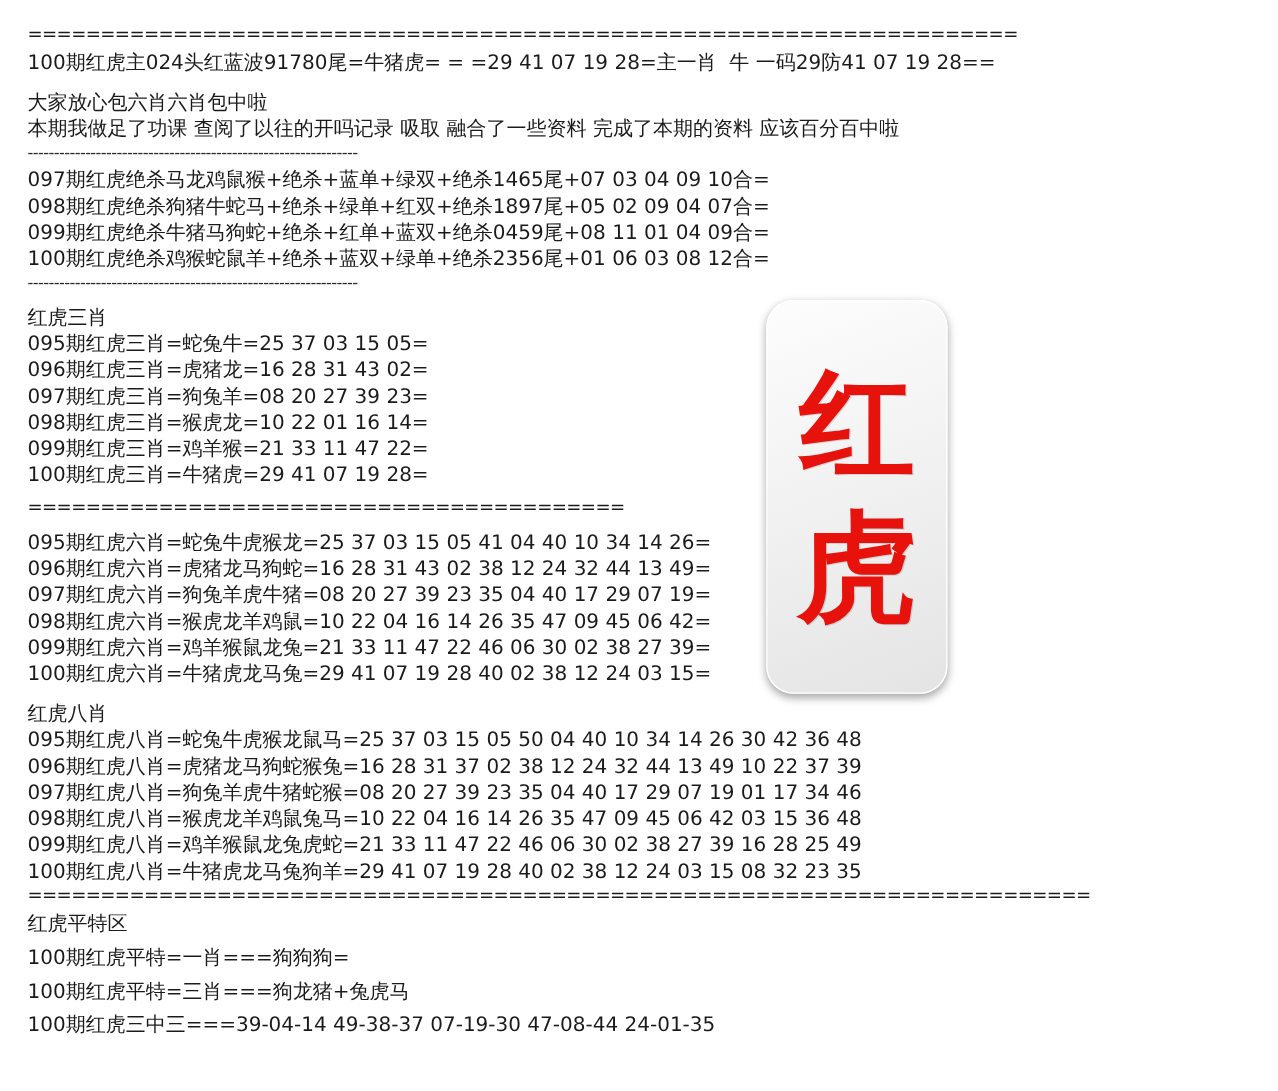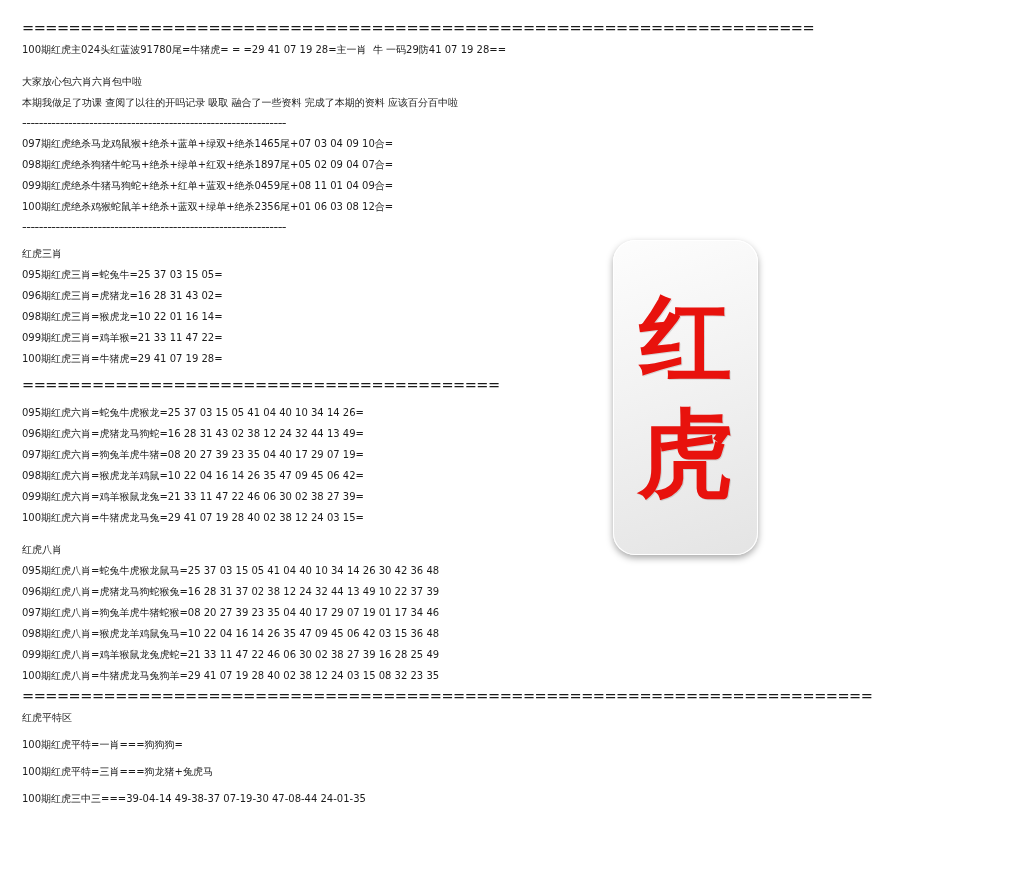--- a/index.html
+++ b/index.html
@@ -16,21 +16,21 @@
     overflow: hidden;
   }
   #page {
     position: relative;
     width: 1022px;
     height: 873px;
     box-sizing: border-box;
     padding: 18px 20px 0 22px;
   }
   .line {
-    font-size: 10px;
+    font-size: 16px;
     line-height: 21px;
     white-space: pre;
     letter-spacing: 0px;
   }
   .sep {
     font-size: 14.5px;
     line-height: 21px;
     white-space: pre;
     color: #1a1a1a;
     letter-spacing: -0.5px;
@@ -99,39 +99,40 @@
   <div class="line">099期红虎绝杀牛猪马狗蛇+绝杀+红单+蓝双+绝杀0459尾+08 11 01 04 09合=</div>
   <div class="line">100期红虎绝杀鸡猴蛇鼠羊+绝杀+蓝双+绿单+绝杀2356尾+01 06 03 08 12合=</div>
 
   <div class="dash">---------------------------------------------------------------</div>
 
   <div class="spacer-sm"></div>
 
   <div class="line">红虎三肖</div>
   <div class="line">095期红虎三肖=蛇兔牛=25 37 03 15 05=</div>
   <div class="line">096期红虎三肖=虎猪龙=16 28 31 43 02=</div>
+  <div class="line">097期红虎三肖=狗兔羊=08 20 27 39 23=</div>
   <div class="line">098期红虎三肖=猴虎龙=10 22 01 16 14=</div>
   <div class="line">099期红虎三肖=鸡羊猴=21 33 11 47 22=</div>
   <div class="line">100期红虎三肖=牛猪虎=29 41 07 19 28=</div>
 
   <div class="spacer-sm"></div>
   <div class="sep">=========================================</div>
   <div class="spacer-sm"></div>
 
   <div class="line">095期红虎六肖=蛇兔牛虎猴龙=25 37 03 15 05 41 04 40 10 34 14 26=</div>
   <div class="line">096期红虎六肖=虎猪龙马狗蛇=16 28 31 43 02 38 12 24 32 44 13 49=</div>
   <div class="line">097期红虎六肖=狗兔羊虎牛猪=08 20 27 39 23 35 04 40 17 29 07 19=</div>
   <div class="line">098期红虎六肖=猴虎龙羊鸡鼠=10 22 04 16 14 26 35 47 09 45 06 42=</div>
   <div class="line">099期红虎六肖=鸡羊猴鼠龙兔=21 33 11 47 22 46 06 30 02 38 27 39=</div>
   <div class="line">100期红虎六肖=牛猪虎龙马兔=29 41 07 19 28 40 02 38 12 24 03 15=</div>
 
   <div class="spacer"></div>
 
   <div class="line">红虎八肖</div>
-  <div class="line">095期红虎八肖=蛇兔牛虎猴龙鼠马=25 37 03 15 05 41 04 40 10 34 14 26 30 42 36 48</div>
+  <div class="line">095期红虎八肖=蛇兔牛虎猴龙鼠马=25 37 03 15 05 50 04 40 10 34 14 26 30 42 36 48</div>
   <div class="line">096期红虎八肖=虎猪龙马狗蛇猴兔=16 28 31 37 02 38 12 24 32 44 13 49 10 22 37 39</div>
   <div class="line">097期红虎八肖=狗兔羊虎牛猪蛇猴=08 20 27 39 23 35 04 40 17 29 07 19 01 17 34 46</div>
   <div class="line">098期红虎八肖=猴虎龙羊鸡鼠兔马=10 22 04 16 14 26 35 47 09 45 06 42 03 15 36 48</div>
   <div class="line">099期红虎八肖=鸡羊猴鼠龙兔虎蛇=21 33 11 47 22 46 06 30 02 38 27 39 16 28 25 49</div>
   <div class="line">100期红虎八肖=牛猪虎龙马兔狗羊=29 41 07 19 28 40 02 38 12 24 03 15 08 32 23 35</div>
 
   <div class="sep">=========================================================================</div>
 
   <div class="line">红虎平特区</div>
 

